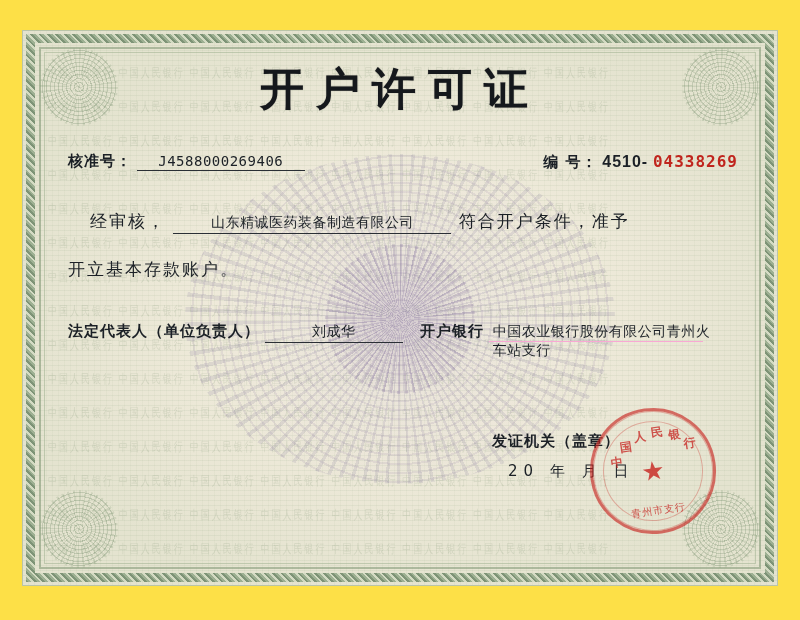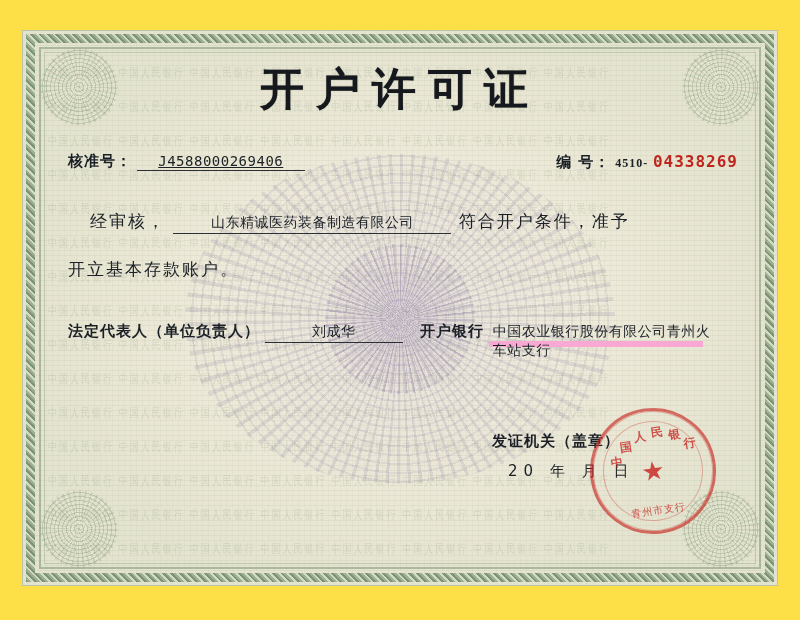--- a/index.html
+++ b/index.html
@@ -187,21 +187,20 @@
   }
   .val {
     font-size: 14px;
     font-weight: 400;
     letter-spacing: 0.5px;
   }
   .val-mono {
     font-family: "DejaVu Sans Mono", "Liberation Mono", monospace;
     font-size: 14px;
     letter-spacing: 0.5px;
-    text-decoration: underline;
   }
 
   .underline {
     display: inline-block;
     border-bottom: 1px solid #2a2f35;
     text-align: center;
     padding: 0 4px 1px 4px;
     vertical-align: baseline;
   }
 
@@ -209,23 +208,23 @@
   #row-approval { left: 68px; top: 152px; }
   #row-number   { right: 62px; top: 152px; text-align: right; }
   .num-red {
     color: #c0251d;
     font-family: "DejaVu Sans Mono", "Liberation Mono", monospace;
     font-size: 16px;
     font-weight: 700;
     letter-spacing: 1px;
   }
   .num-black {
-    font-size: 12px;
+    font-size: 16px;
     font-weight: 700;
-    font-family: Liberation Serif, serif;
+    font-family: Liberation Sans, sans-serif;
     letter-spacing: 1px;
   }
 
   #row-body1 { left: 90px; top: 210px; font-size: 17px; letter-spacing: 2px; }
   #row-body2 { left: 68px; top: 258px; font-size: 17px; letter-spacing: 2px; }
 
   #row-legal  { left: 68px;  top: 322px; }
   #row-bank   { left: 420px; top: 322px; }
 
   #row-account { left: 68px; top: 388px; }
@@ -237,21 +236,21 @@
     min-width: 270px;
   }
   .legal-name {
     min-width: 130px;
   }
   .acct-no {
     min-width: 240px;
   }
   .bank-line {
     display: inline-block;
-    border-bottom: 6px solid #f9a8d4;
+    border-bottom: 1px solid #f9a8d4;
     width: 210px;
     text-align: left;
     padding-left: 4px;
   }
   .bank-wrap {
     position: relative;
     display: inline-block;
     vertical-align: top;
   }
   .bank-l2 {

